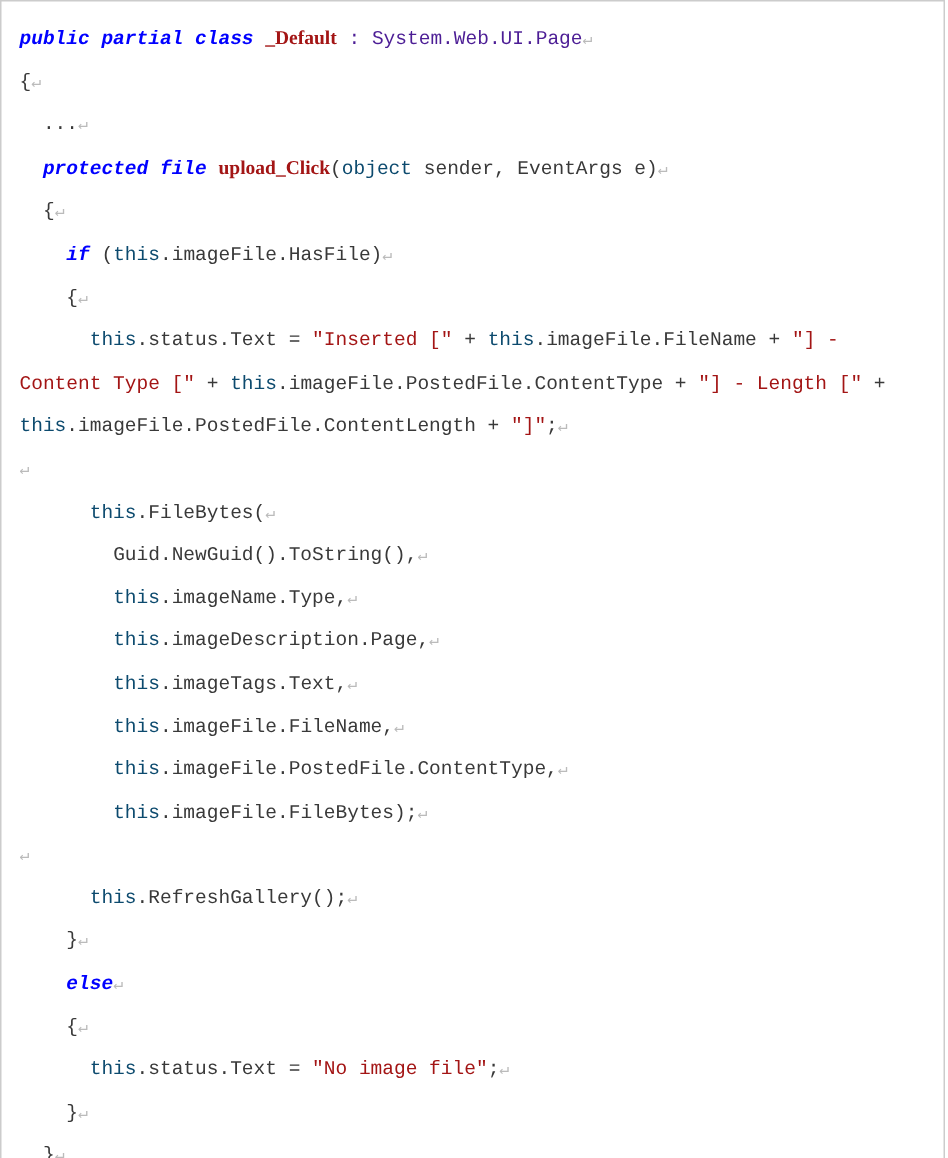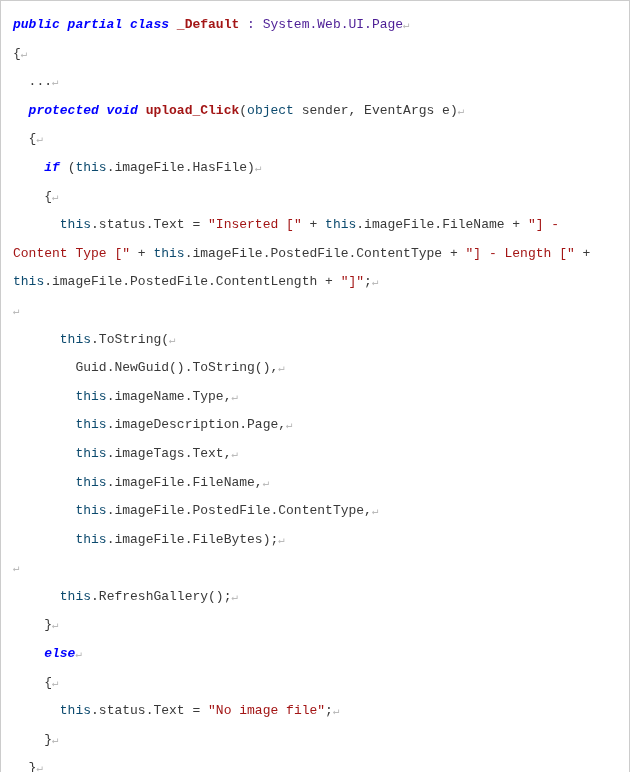--- a/index.html
+++ b/index.html
@@ -14,42 +14,42 @@
       border: 1px solid #ccc;
       box-sizing: border-box;
       padding: 10px 12px;
       line-height: 2.2;
       white-space: pre-wrap;
       word-wrap: break-word;
       color: #393939;
     }
     .kw { color: #0000ff; font-weight: bold; font-style: italic; }
     .type { color: #4c1d95; }
-    .method { color: #a31515; font-weight: bold; }
+    .method { color: #a31515; font-weight: bold; font-family: Liberation Serif, serif; }
     .obj { color: #0c4a6e; }
     .str { color: #a31515; }
     .return-char {
       color: #bbb;
       font-size: 11px;
       font-weight: normal;
     }
   </style>
 </head>
 <body>
 
 <div class="code-container"><span><span class="kw">public partial class</span> <span class="method">_Default</span><span class="type"> : System.Web.UI.Page</span><span class="return-char">↵</span></span>
 <span><span>{</span><span class="return-char">↵</span></span>
 <span><span>  ...</span><span class="return-char">↵</span></span>
-<span><span class="kw">  protected void</span> <span class="method">upload_Click</span><span>(</span><span class="obj">object</span><span> sender, EventArgs e)</span><span class="return-char">↵</span></span>
+<span><span class="kw">  protected file</span> <span class="method">upload_Click</span><span>(</span><span class="obj">object</span><span> sender, EventArgs e)</span><span class="return-char">↵</span></span>
 <span><span>  {</span><span class="return-char">↵</span></span>
 <span><span class="kw">    if</span><span> (</span><span class="obj">this</span><span>.imageFile.HasFile)</span><span class="return-char">↵</span></span>
 <span><span>    {</span><span class="return-char">↵</span></span>
 <span><span class="obj">      this</span><span>.status.Text = </span><span class="str">"Inserted ["</span><span> + </span><span class="obj">this</span><span>.imageFile.FileName + </span><span class="str">"] - Content Type ["</span><span> + </span><span class="obj">this</span><span>.imageFile.PostedFile.ContentType + </span><span class="str">"] - Length ["</span><span> + </span><span class="obj">this</span><span>.imageFile.PostedFile.ContentLength + </span><span class="str">"]"</span><span>;</span><span class="return-char">↵</span></span>
 <span><span></span><span class="return-char">↵</span></span>
-<span><span class="obj">      this</span><span>.ToString(</span><span class="return-char">↵</span></span>
+<span><span class="obj">      this</span><span>.FileBytes(</span><span class="return-char">↵</span></span>
 <span><span>        Guid.NewGuid().ToString(),</span><span class="return-char">↵</span></span>
 <span><span class="obj">        this</span><span>.imageName.Type,</span><span class="return-char">↵</span></span>
 <span><span class="obj">        this</span><span>.imageDescription.Page,</span><span class="return-char">↵</span></span>
 <span><span class="obj">        this</span><span>.imageTags.Text,</span><span class="return-char">↵</span></span>
 <span><span class="obj">        this</span><span>.imageFile.FileName,</span><span class="return-char">↵</span></span>
 <span><span class="obj">        this</span><span>.imageFile.PostedFile.ContentType,</span><span class="return-char">↵</span></span>
 <span><span class="obj">        this</span><span>.imageFile.FileBytes);</span><span class="return-char">↵</span></span>
 <span><span></span><span class="return-char">↵</span></span>
 <span><span class="obj">      this</span><span>.RefreshGallery();</span><span class="return-char">↵</span></span>
 <span><span>    }</span><span class="return-char">↵</span></span>

